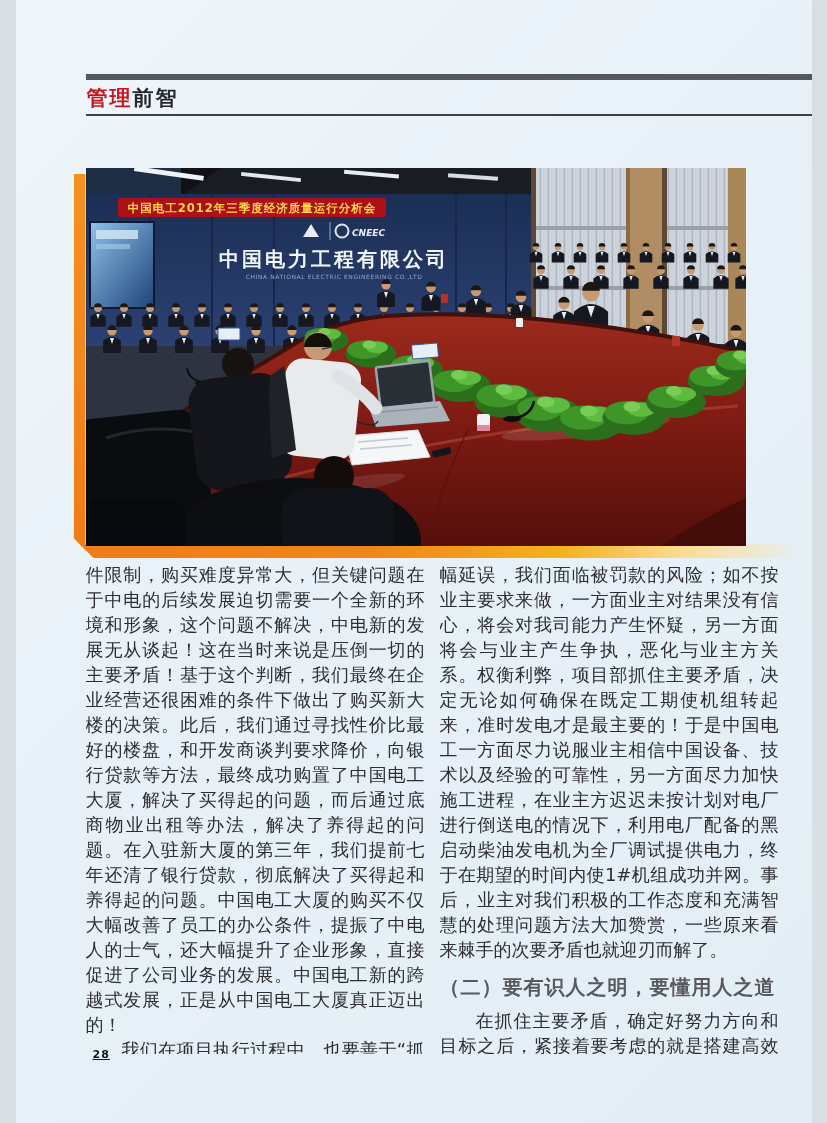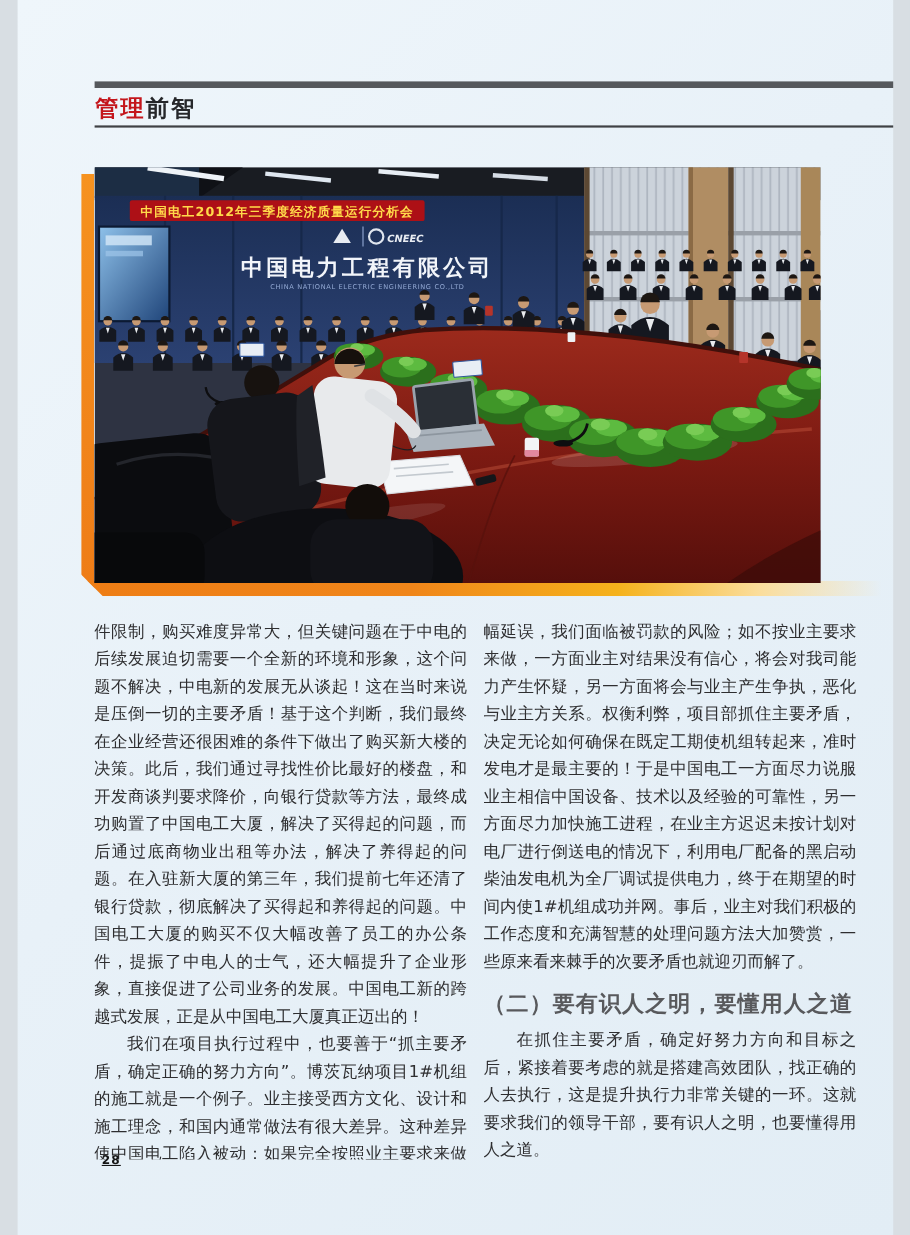--- a/index.html
+++ b/index.html
@@ -7,33 +7,33 @@
   .page{
     position:relative;width:796px;height:1123px;margin:0 auto;overflow:hidden;
     background:linear-gradient(135deg,#eff6fb 0%,#e8f1f8 45%,#e2edf5 100%);
     font-family:"DejaVu Sans",sans-serif;
   }
   .rule-thick{position:absolute;left:70px;top:74px;width:757px;height:6px;background:#55585c;}
   .rule-thin{position:absolute;left:70px;top:114px;width:757px;height:2px;background:#3f4145;}
   .mag-title{position:absolute;left:71px;top:84px;font-size:21px;font-weight:bold;letter-spacing:2px;color:#26272a;}
   .mag-title .red{color:#c4161c;}
 
-  .photo-frame{position:absolute;left:58px;top:152px;width:752px;height:384px;}
+  .photo-frame{position:absolute;left:58px;top:168px;width:752px;height:384px;}
   .orange-wrap{position:absolute;left:0;top:6px;width:752px;height:384px;
     clip-path:polygon(0 0,12px 0,12px 370px,750px 370px,750px 384px,20px 384px,0 364px);}
   .o-left{position:absolute;left:0;top:0;width:12px;height:384px;background:linear-gradient(#f6921f,#ee7c17);}
   .o-bottom{position:absolute;left:0;top:370px;width:750px;height:14px;
     background:linear-gradient(to right,#ee7d15 0%,#f0861a 40%,#f5b21c 65%,#fbdd9a 82%,rgba(255,248,232,0) 97%);}
   .photo{position:absolute;left:12px;top:0;width:660px;height:378px;}
   .photo svg{display:block;width:660px;height:378px;}
 
   .col{position:absolute;top:562px;width:339px;height:492px;overflow:hidden;}
   .col-left{left:70px;}
   .col-right{left:424px;}
-  .col p{margin:0;font-size:15px;line-height:25px;color:#2e2e30;text-align:justify;
+  .col p{margin:0;font-size:18px;line-height:25px;color:#2e2e30;text-align:justify;
     font-family:"DejaVu Sans",sans-serif;}
   .col p.indent{text-indent:2em;}
   .col h3{margin:13px 0 9px 0;font-size:20px;line-height:24px;font-weight:600;color:#58595c;letter-spacing:1px;}
 
   .page-num{position:absolute;left:77px;top:1048px;font-size:11px;font-weight:bold;color:#141414;letter-spacing:1px;text-decoration:underline;}
 </style>
 </head>
 <body>
 
 <div class="page">

